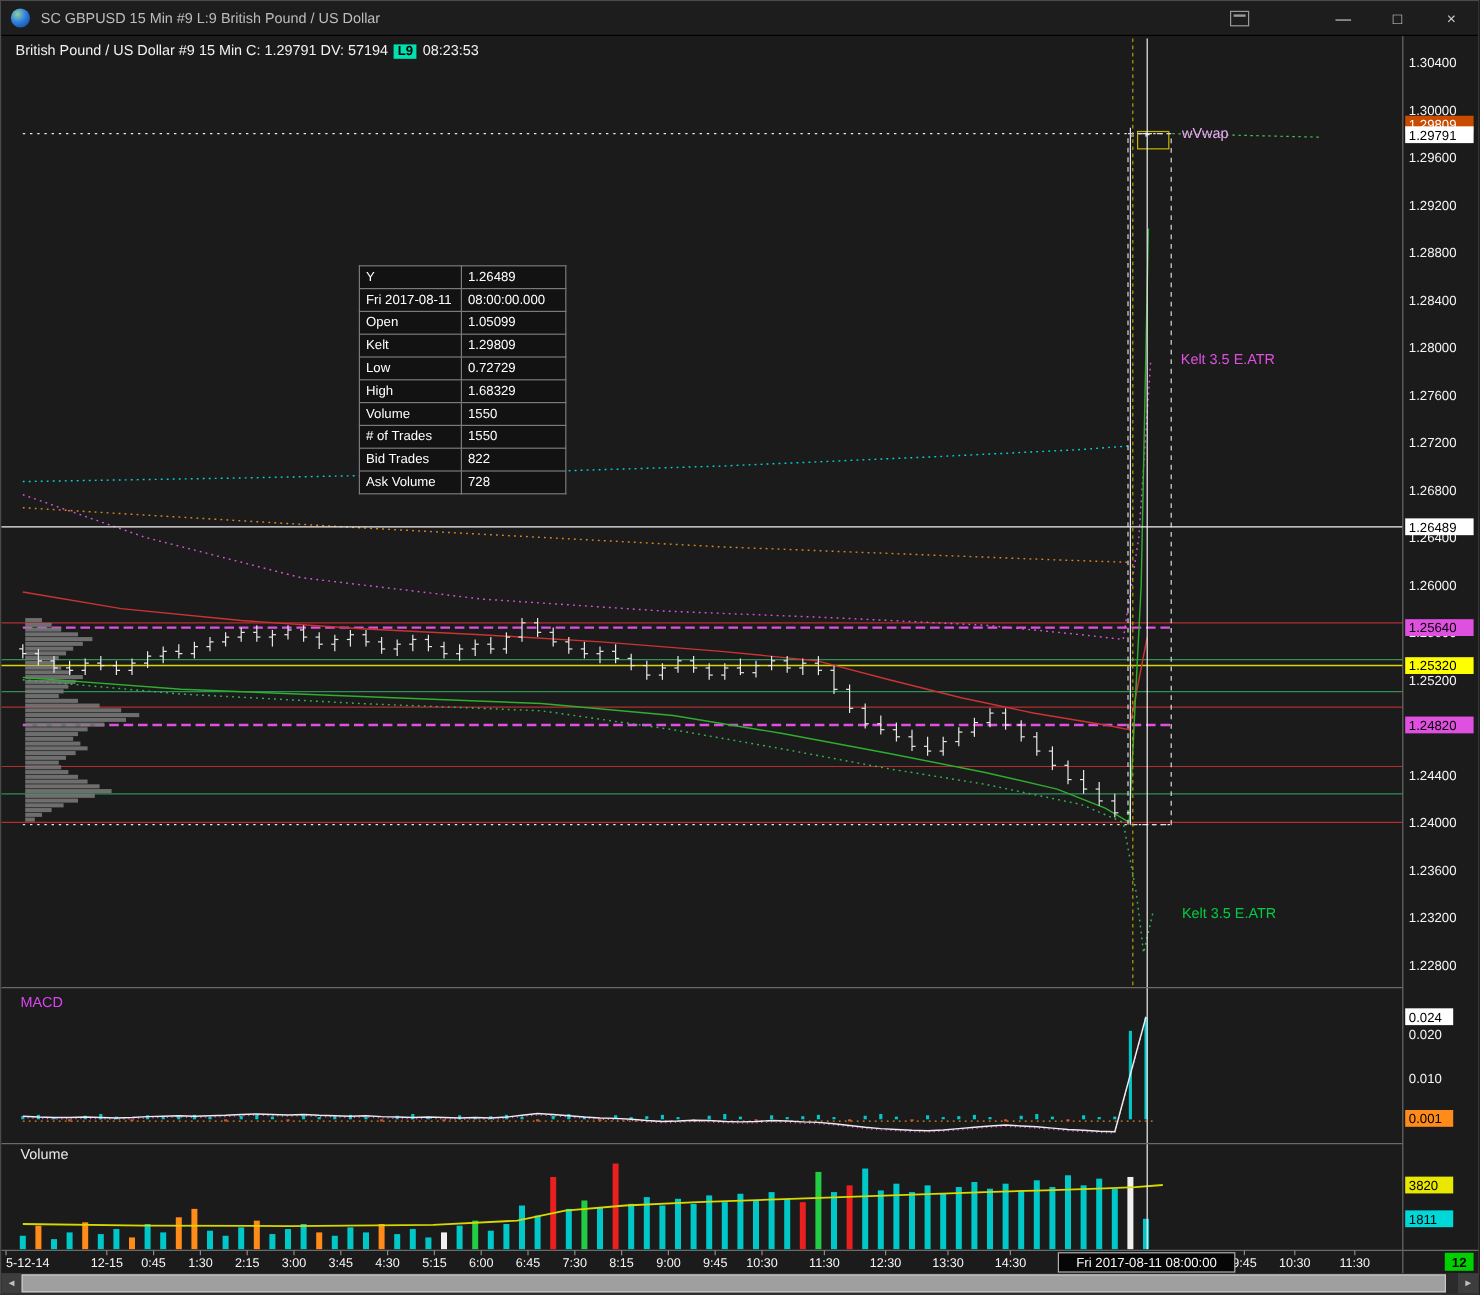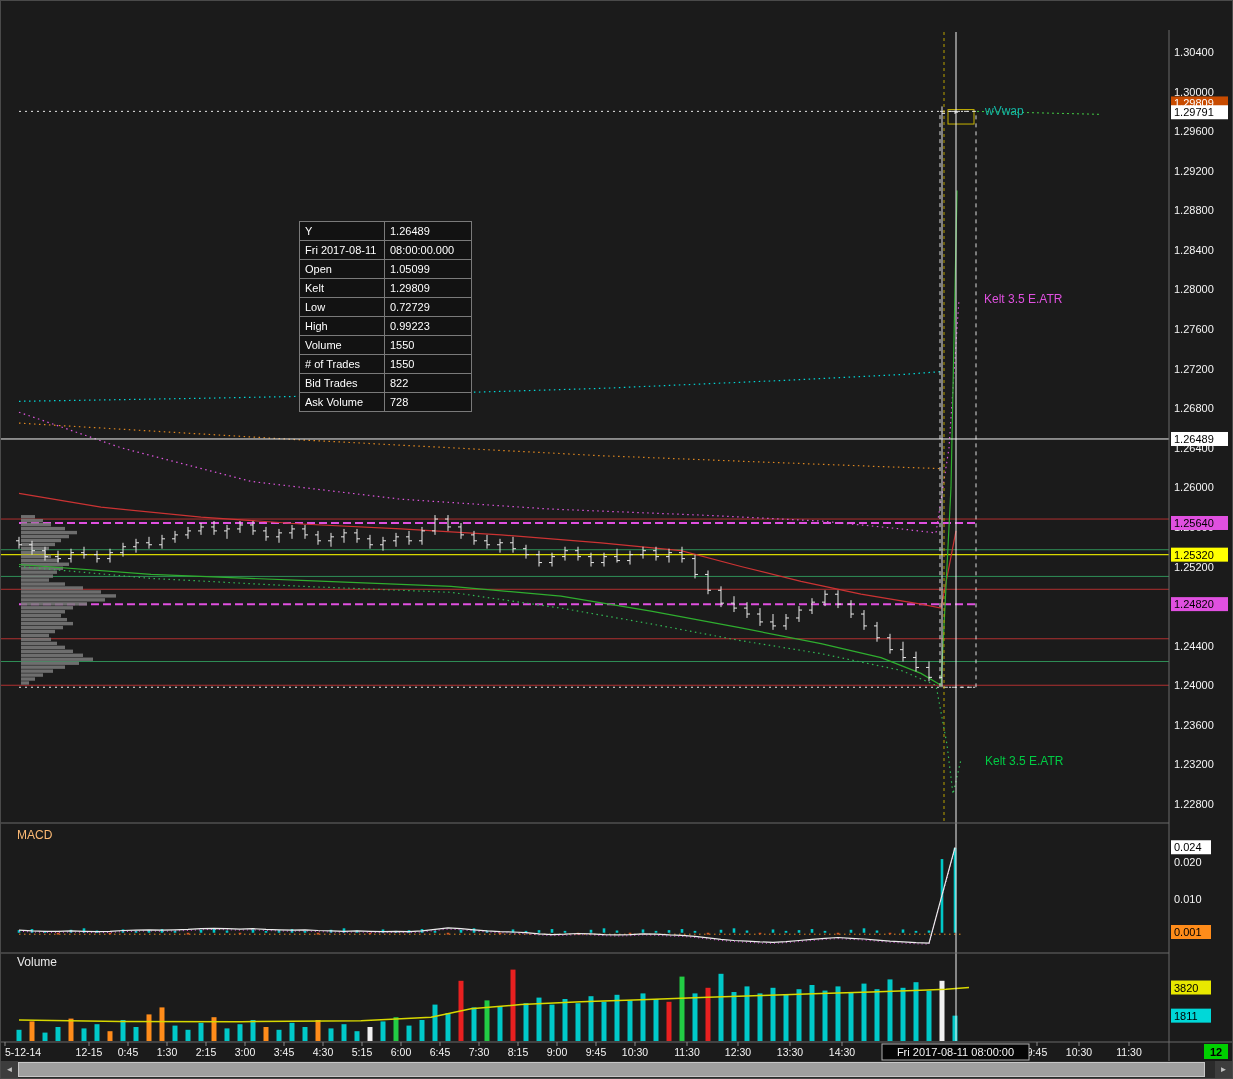--- a/index.html
+++ b/index.html
@@ -22,24 +22,24 @@
   .badge{display:inline-block;background:#00e0b0;color:#000;font-size:11px;
     padding:0 3px;margin:0 5px;font-weight:bold;}
   #chart-svg{position:absolute;left:0;top:0;z-index:1;}
   #chart-svg text{font-family:"Liberation Sans","DejaVu Sans",sans-serif;}
   .tooltip{position:absolute;left:298px;top:220px;z-index:6;}
   .tooltip table{border-collapse:collapse;background:#121212;border:1px solid #d0d0d0;}
   .tooltip td{border:1px solid #7a7a7a;color:#fff;font-size:11px;padding:3px 5px;}
   .tooltip td:first-child{min-width:74px;}
   .tooltip td:last-child{min-width:76px;}
   .lbl{position:absolute;font-size:12px;z-index:4;white-space:nowrap;}
-  .lbl-vwap{left:984px;top:103px;color:#14b8a6;}
+  .lbl-vwap{left:984px;top:103px;color:#f0abfc;}
   .lbl-ku{left:983px;top:291px;color:#e050e0;}
   .lbl-kl{left:984px;top:753px;color:#00cc44;}
-  .lbl-macd{left:16px;top:827px;color:#fdba74;}
+  .lbl-macd{left:16px;top:827px;color:#d946ef;}
   .lbl-vol{left:16px;top:954px;color:#eaeaea;}
   .scrollbar{position:absolute;left:0;bottom:0;width:100%;height:17px;background:#2b2b2b;z-index:7;}
   .sb-btn{position:absolute;top:0;width:17px;height:17px;background:#3d3d3d;color:#c0c0c0;
     font-size:8px;display:flex;align-items:center;justify-content:center;}
   .sb-left{left:0;}
   .sb-right{right:0;}
   .sb-thumb{position:absolute;left:17px;top:1px;width:1187px;height:15px;background:#9f9f9f;
     border:1px solid #c8c8c8;box-sizing:border-box;}
 </style>
 </head>
@@ -576,21 +576,34 @@
       <line x1="1078" y1="1041" x2="1078" y2="1045" stroke="#8a8a8a" stroke-width="1"></line>
       <text x="1078" y="1055" fill="#f5f5f5" font-size="10.5" text-anchor="middle">10:30</text>
       <line x1="1128" y1="1041" x2="1128" y2="1045" stroke="#8a8a8a" stroke-width="1"></line>
       <text x="1128" y="1055" fill="#f5f5f5" font-size="10.5" text-anchor="middle">11:30</text>
       <rect x="881" y="1043" width="147" height="16" fill="#060606" stroke="#b0b0b0" stroke-width="1"></rect>
       <text x="954.5" y="1055" fill="#f5f5f5" font-size="11" text-anchor="middle">Fri 2017-08-11  08:00:00</text>
       <rect x="1203" y="1043" width="24" height="15" fill="#00d000"></rect>
       <text x="1215" y="1055" fill="#000" font-size="11" text-anchor="middle" font-weight="bold">12</text>
     </svg>
 
-
+  <div class="titlebar">
+    <span class="app-icon"></span>
+    <span class="title">SC GBPUSD  15 Min   #9  L:9  British Pound / US Dollar</span>
+    <span class="tb-right">
+      <span class="tb-icon"></span>
+      <span class="tb-btn">—</span>
+      <span class="tb-btn">□</span>
+      <span class="tb-btn">×</span>
+    </span>
+  </div>
+
+  <div class="header">
+    <span>British Pound / US Dollar #9 15 Min   C: 1.29791  DV: 57194</span><span class="badge">L9</span><span>08:23:53</span>
+  </div>
 
   <div class="tooltip" id="tooltip">
       <table>
         <tbody>
           <tr>
             <td>Y</td>
             <td>1.26489</td>
           </tr>
           <tr>
             <td>Fri 2017-08-11</td>
@@ -603,21 +616,21 @@
           <tr>
             <td>Kelt</td>
             <td>1.29809</td>
           </tr>
           <tr>
             <td>Low</td>
             <td>0.72729</td>
           </tr>
           <tr>
             <td>High</td>
-            <td>0.99223</td>
+            <td>1.68329</td>
           </tr>
           <tr>
             <td>Volume</td>
             <td>1550</td>
           </tr>
           <tr>
             <td># of Trades</td>
             <td>1550</td>
           </tr>
           <tr>

